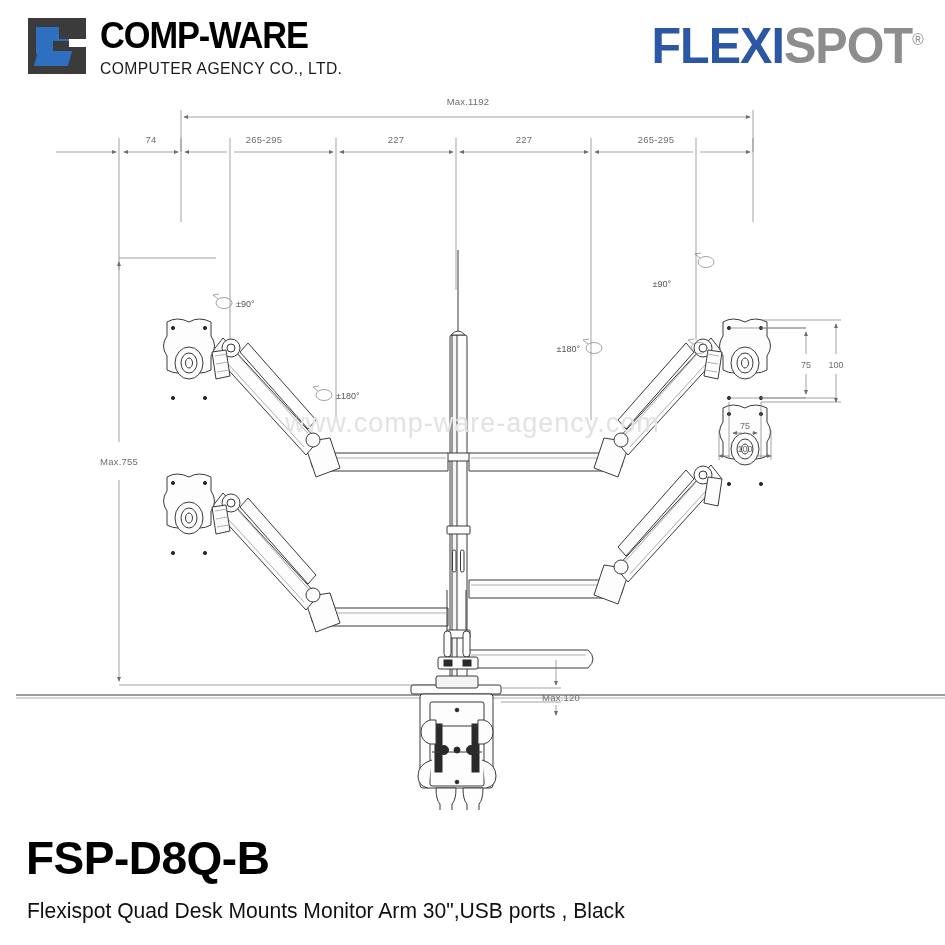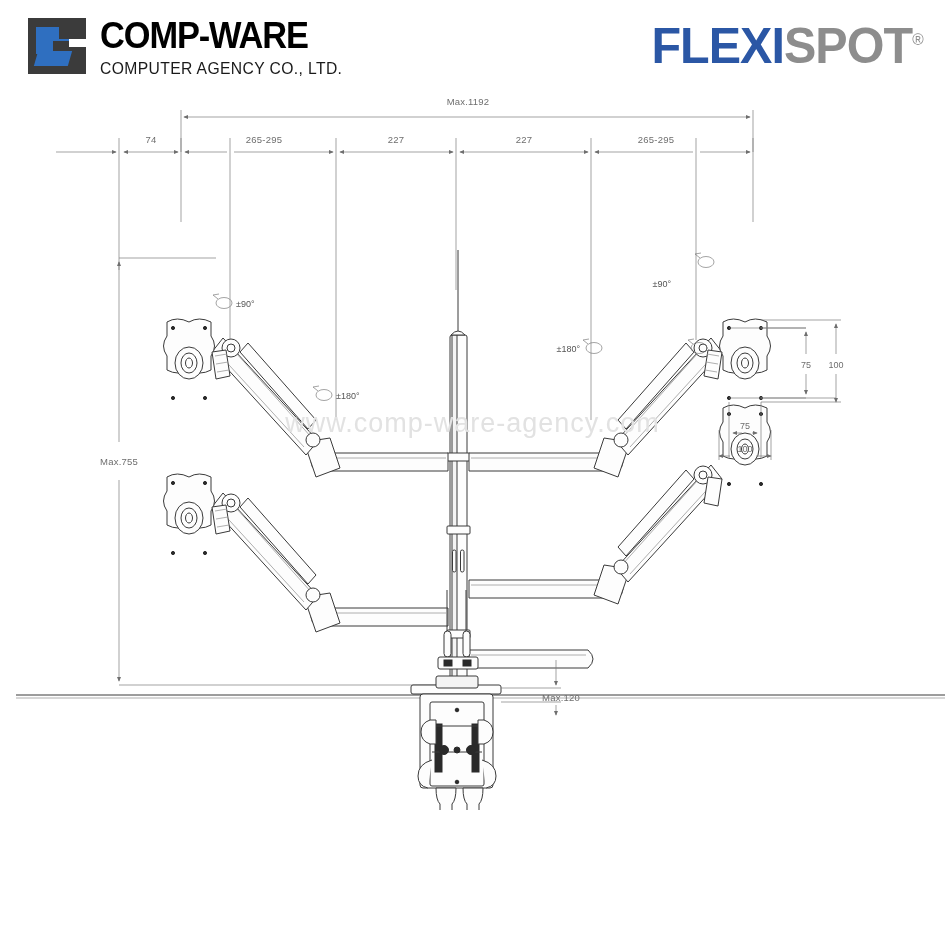--- a/index.html
+++ b/index.html
@@ -378,14 +378,19 @@
       <line class="lnt" x1="540" y1="570" x2="540" y2="595" marker-end="url(#ar)"></line>
       <line class="lnt" x1="540" y1="615" x2="540" y2="625" marker-end="url(#ar)"></line>
       <text class="dimtxt" x="545" y="611" text-anchor="start">Max.120</text>
     </g>
 
   </svg>
   </div>
 
   <div class="watermark">www.comp-ware-agency.com</div>
 
+  <div class="footer">
+    <div class="model">FSP-D8Q-B</div>
+    <div class="desc">Flexispot Quad Desk Mounts Monitor Arm 30",USB ports , Black</div>
+
+  </div>
 
 </div>
 
 </body></html>

